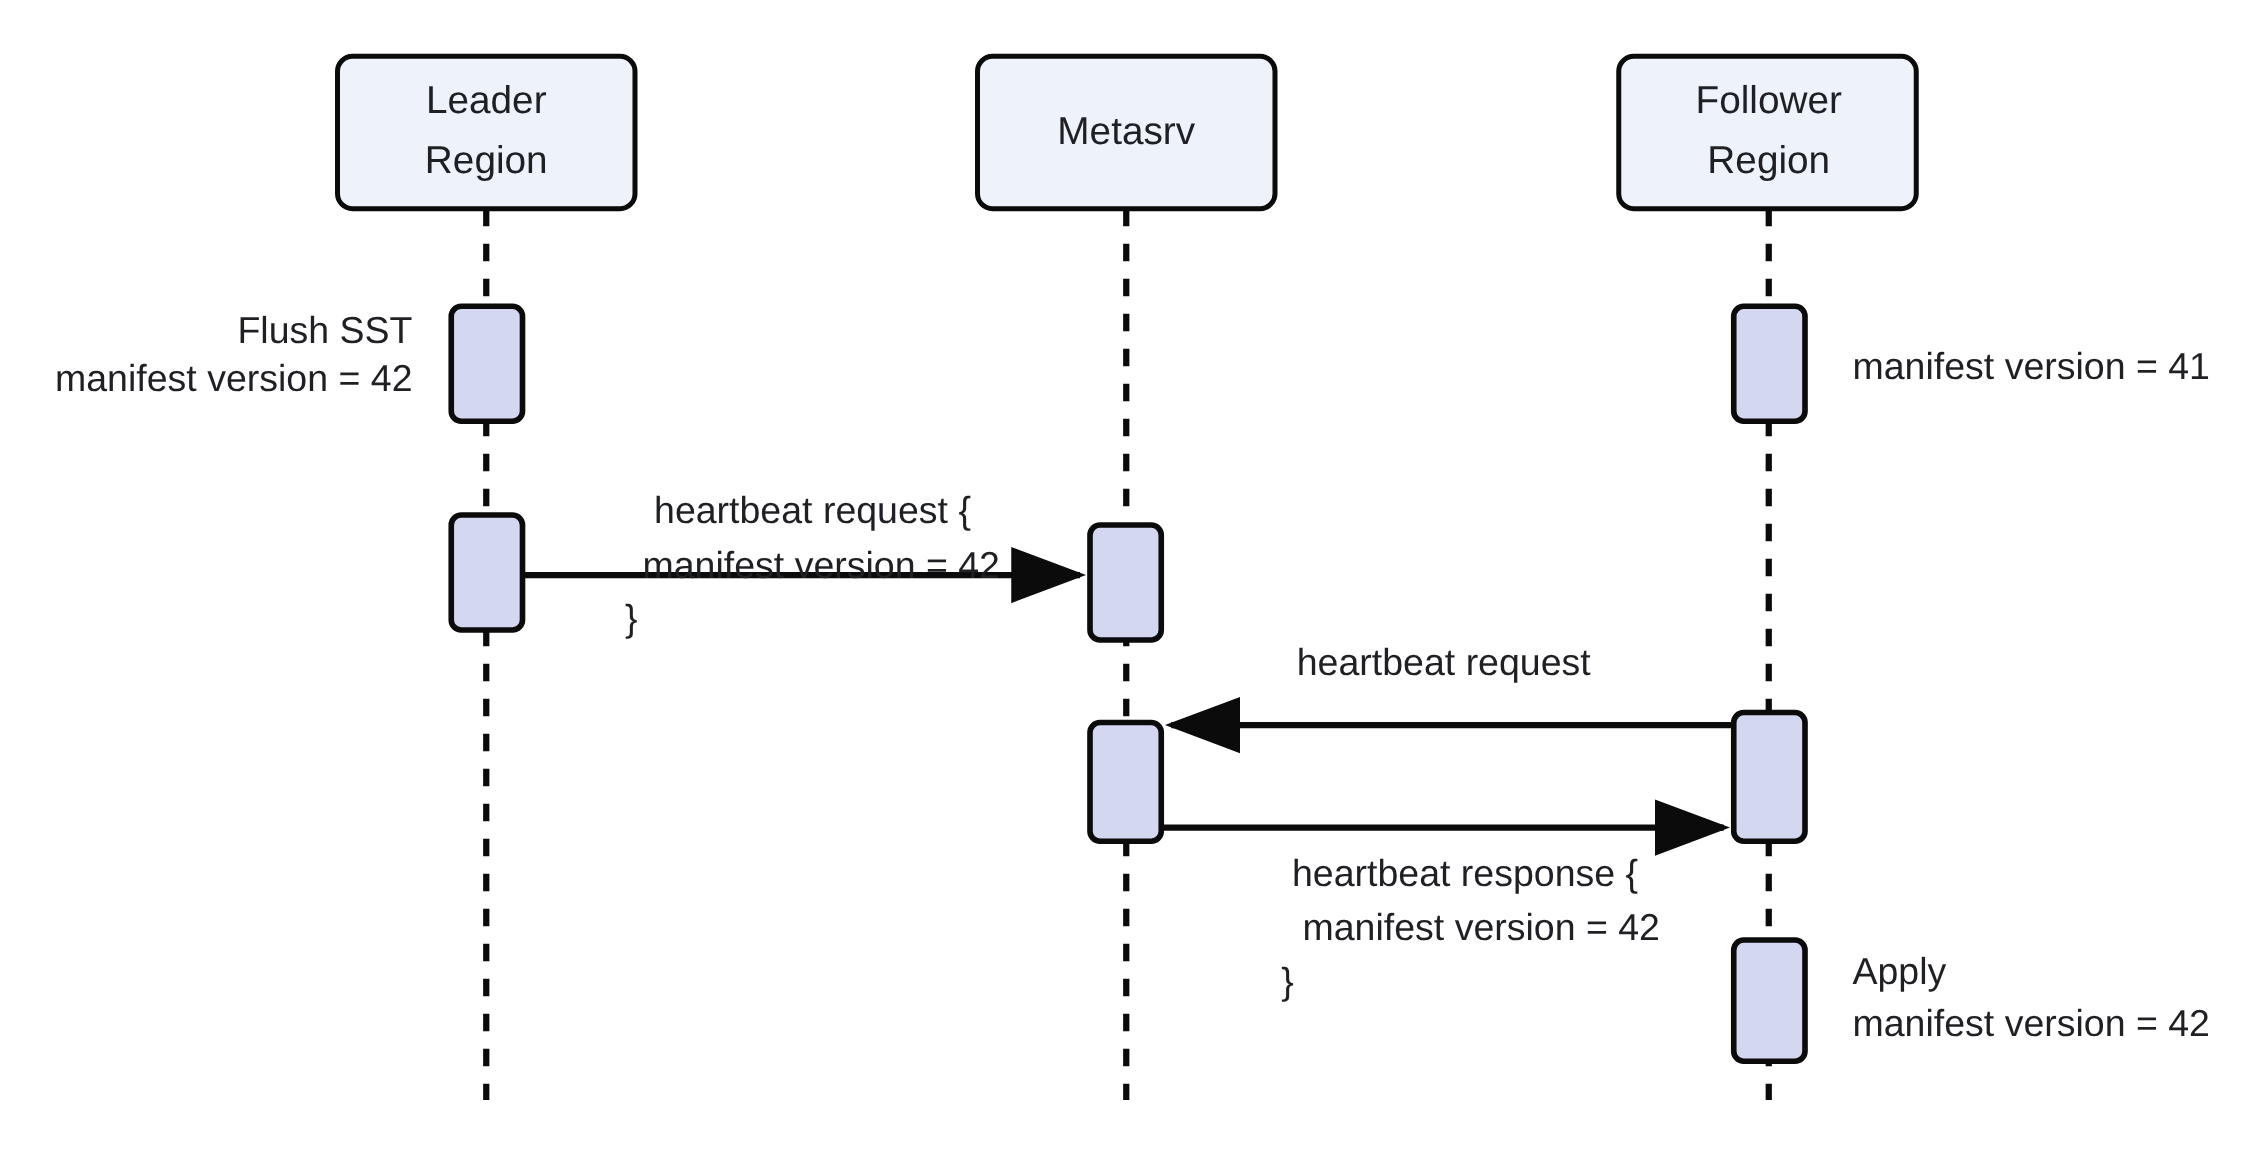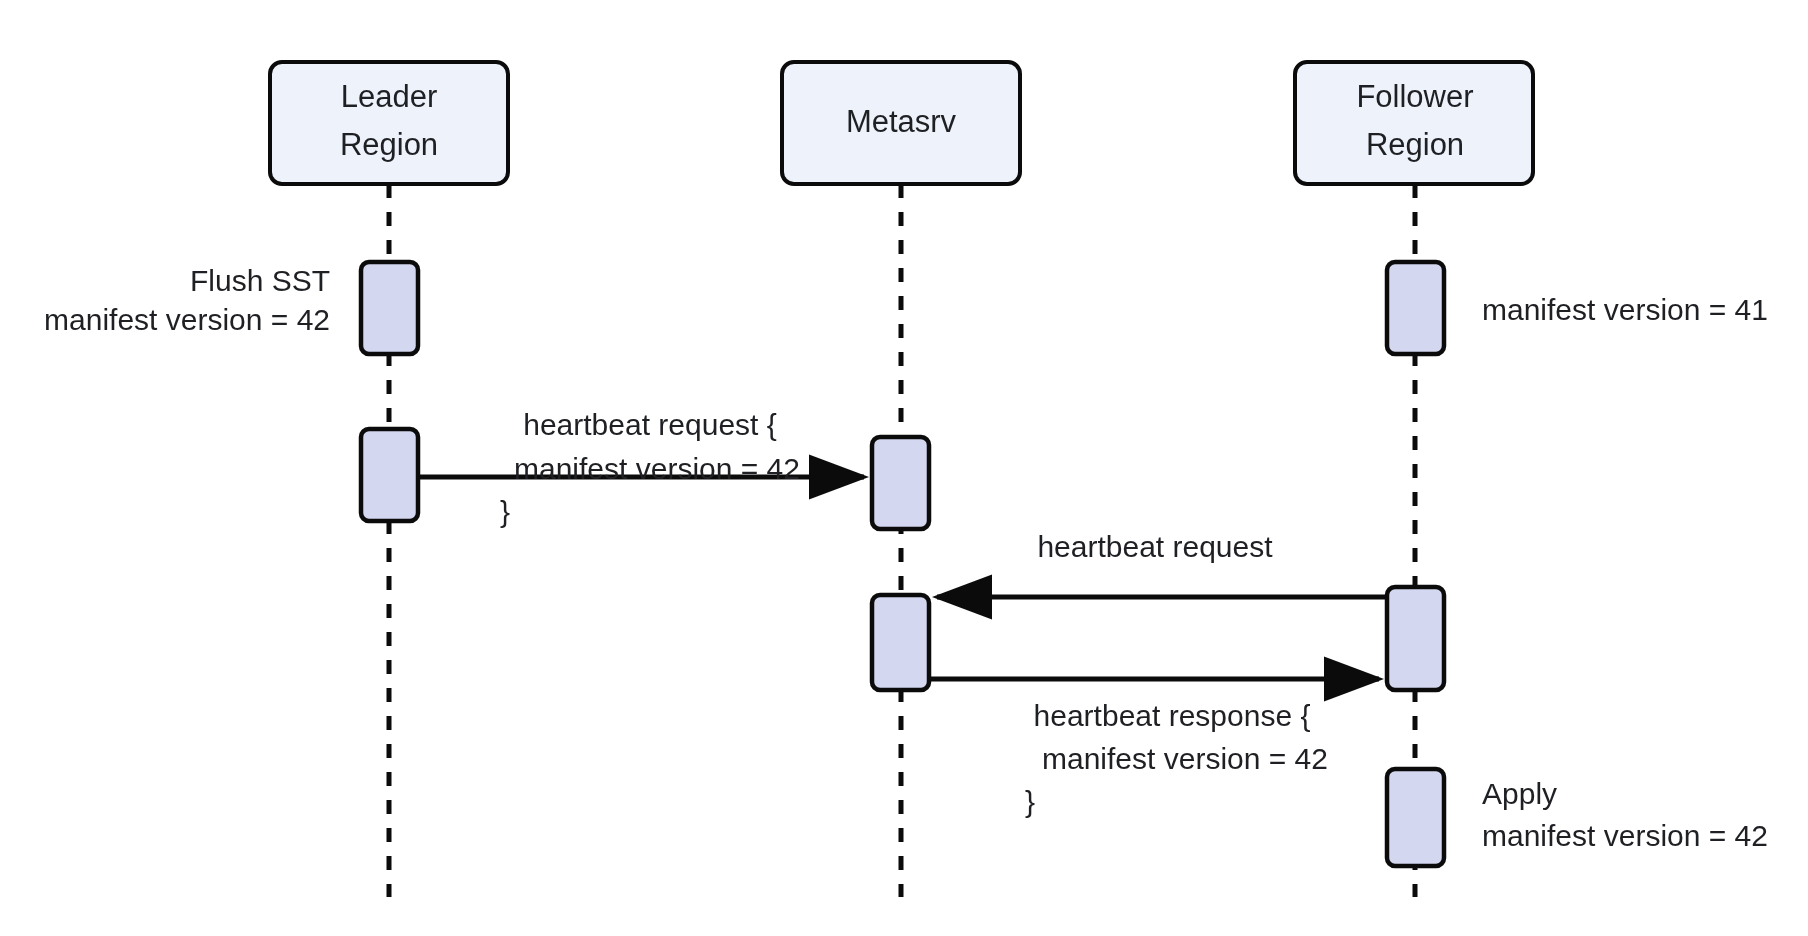--- a/index.html
+++ b/index.html
@@ -14,21 +14,20 @@
     position: relative;
     overflow: hidden;
     font-family: "Liberation Sans", "DejaVu Sans", sans-serif;
   }
   #diagram-root {
     position: absolute;
     left: 0;
     top: 0;
     width: 1808px;
     height: 892px;
-    margin-top: 17px;
   }
   svg.diagram {
     display: block;
     width: 1808px;
     height: 936px;
   }
   .participant-box {
     fill: #eef2fb;
     stroke: #0b0b0b;
     stroke-width: 4;

